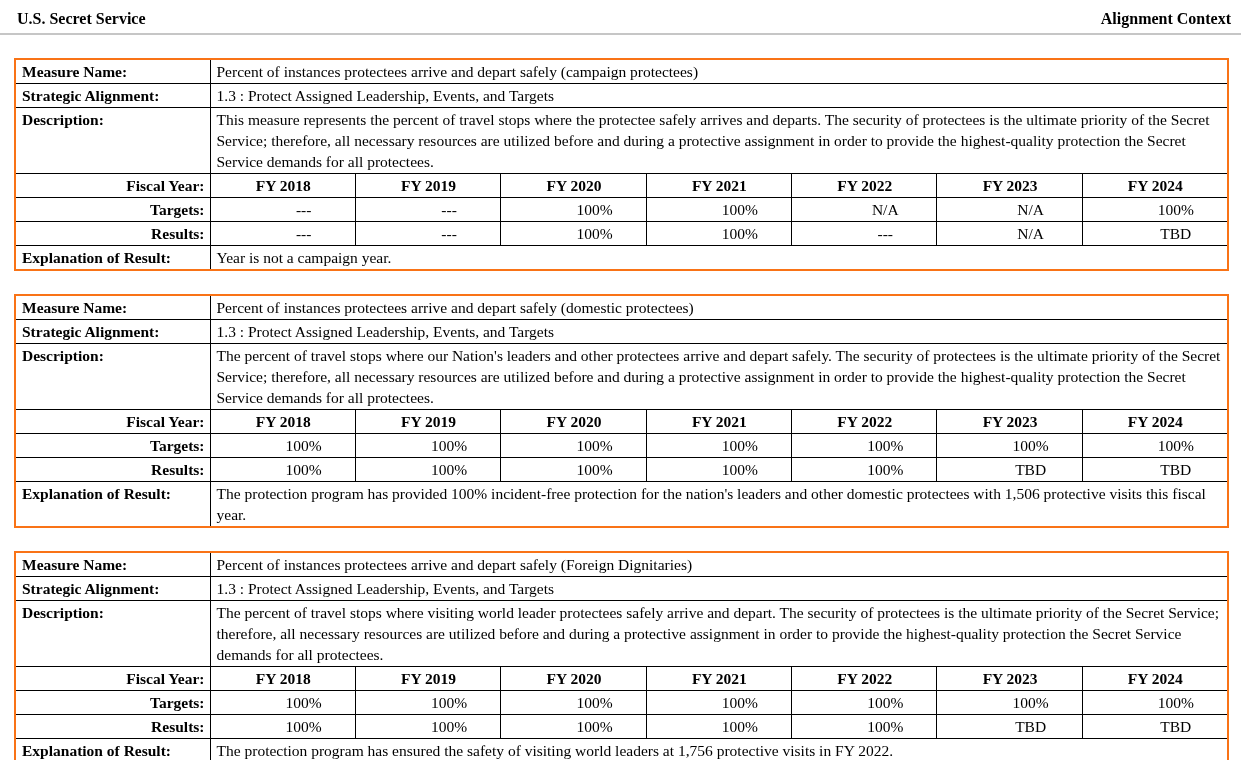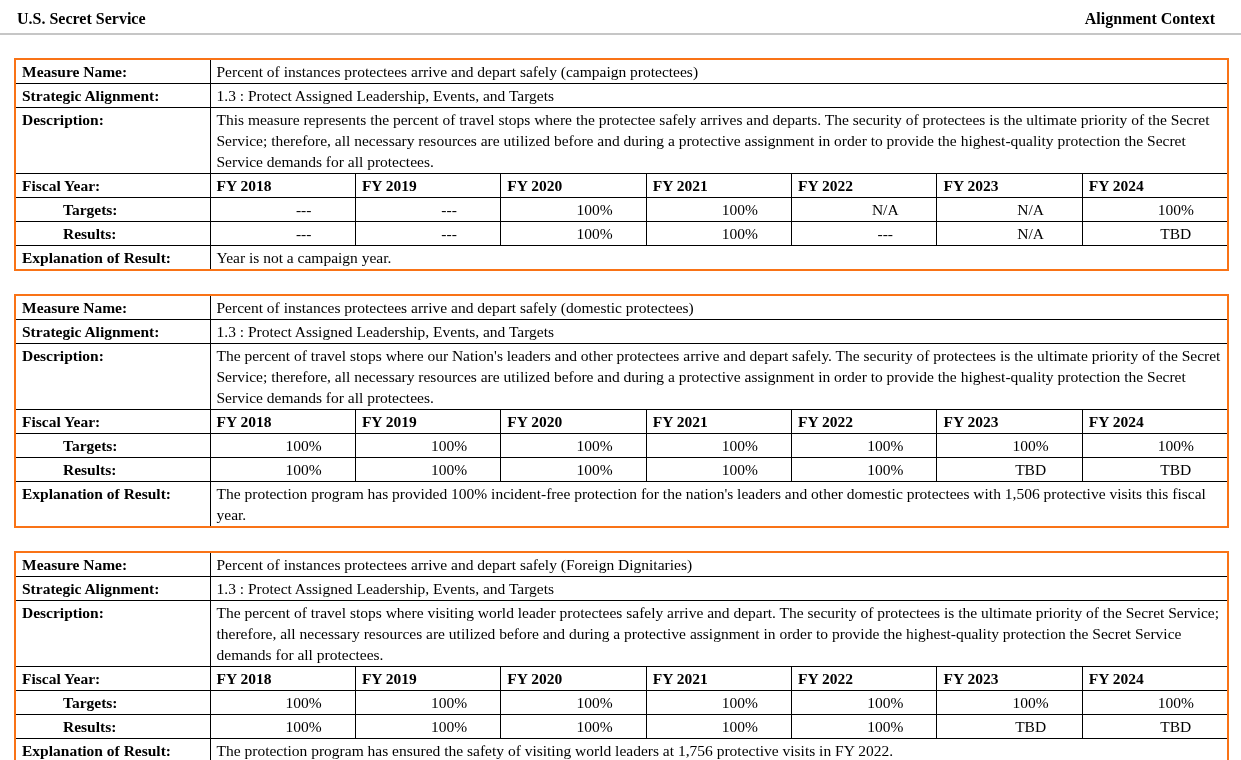--- a/index.html
+++ b/index.html
@@ -8,21 +8,21 @@
     width: 1241px; height: 760px;
     font-family: "Liberation Serif", serif;
     color: #000;
     position: relative;
     overflow: hidden;
   }
   .pagehead {
     display: flex;
     justify-content: space-between;
     align-items: baseline;
-    padding: 9px 26px 0 17px;
+    padding: 9px 10px 0 17px;
     font-weight: bold;
     font-size: 16px;
     line-height: 19px;
   }
   .rule {
     height: 2px;
     background: #c6c6c6;
     margin-top: 5px;
   }
   .content { padding: 0 14px; }
@@ -38,23 +38,23 @@
     border: 1.5px solid #000;
     padding: 1px 5px 1px 6px;
     line-height: 21px;
     vertical-align: top;
     overflow: hidden;
   }
   td.lbl {
     font-weight: bold;
     text-align: left;
   }
-  tr.yr td { text-align: left; font-weight: bold; }
+  tr.yr td { text-align: center; font-weight: bold; }
   tr.ctr td { text-align: center; padding-left: 47px; }
-  tr.yr td.lbl, tr.ctr td.lbl { text-align: left; }
+  tr.yr td.lbl, tr.ctr td.lbl { text-align: right; }
   col.c-label { width: 195px; }
   col.c-year  { width: 145.4px; }
 </style>
 </head>
 <body>
 
 <div class="pagehead">
   <span>U.S. Secret Service</span>
   <span>Alignment Context</span>
 </div>

